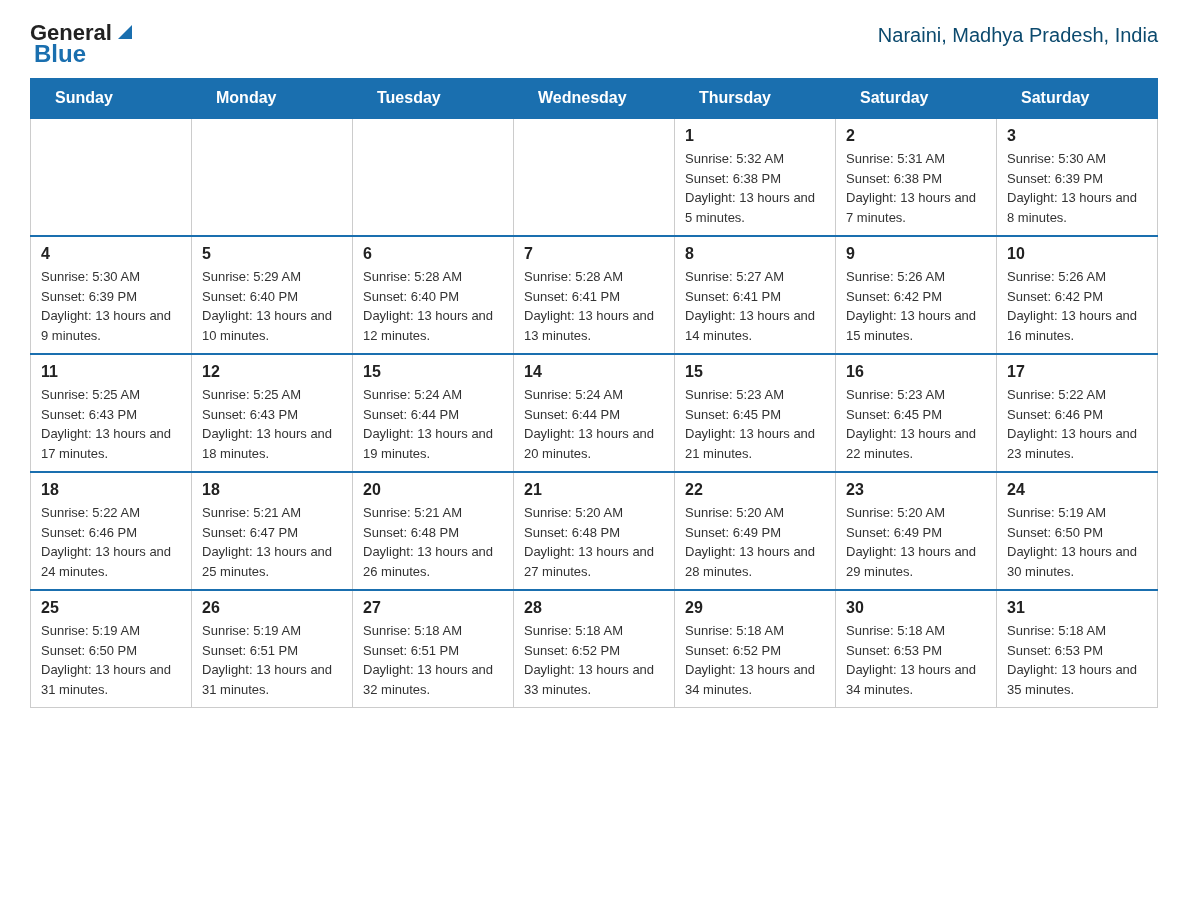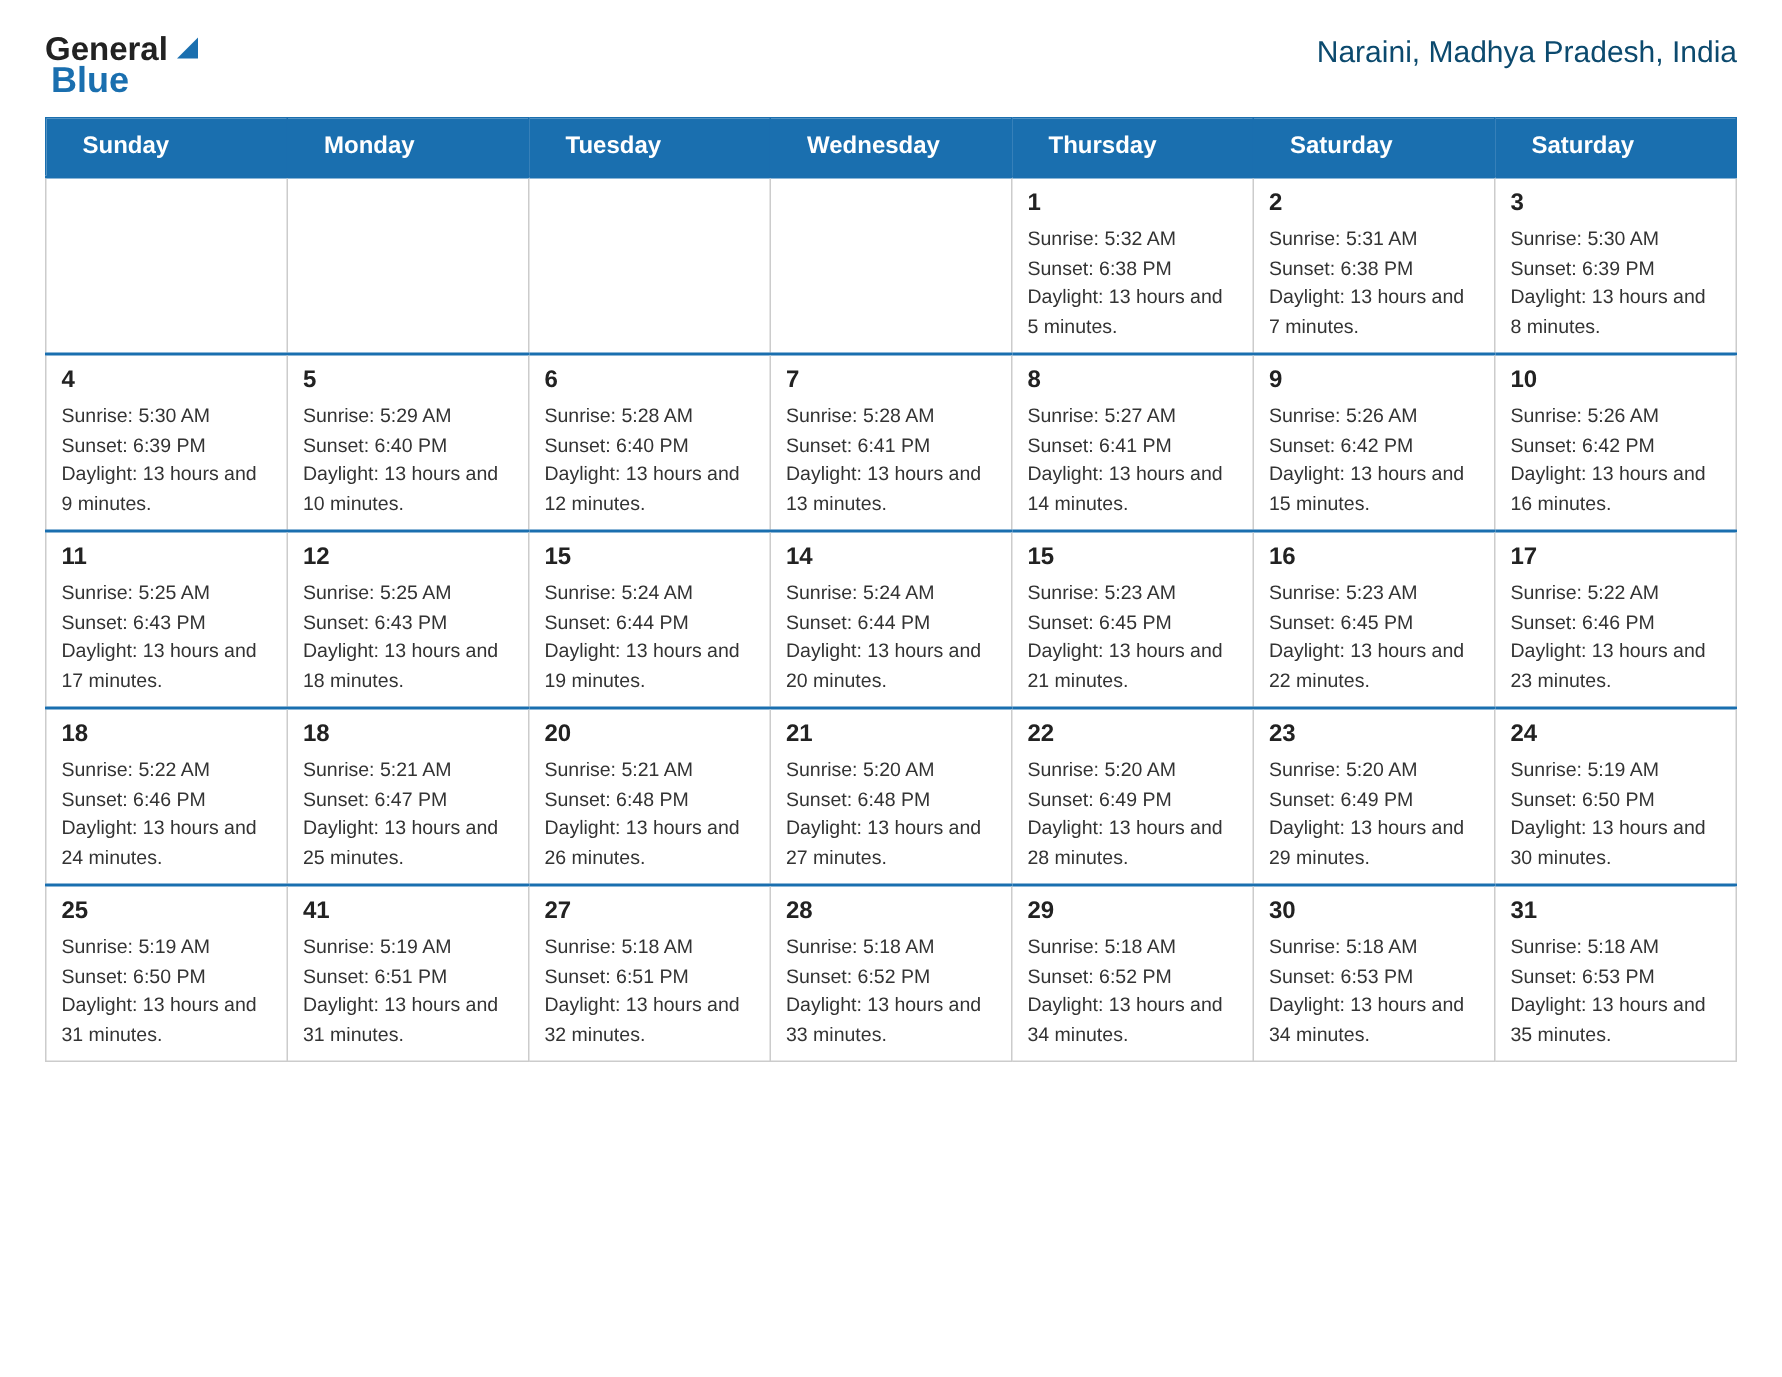--- a/index.html
+++ b/index.html
@@ -223,21 +223,21 @@
           <div class="day-number">24</div>
           <div class="cell-info">Sunrise: 5:19 AM<br>Sunset: 6:50 PM<br>Daylight: 13 hours and 30 minutes.</div>
         </td>
       </tr>
       <tr>
         <td class="cell-top-border">
           <div class="day-number">25</div>
           <div class="cell-info">Sunrise: 5:19 AM<br>Sunset: 6:50 PM<br>Daylight: 13 hours and 31 minutes.</div>
         </td>
         <td class="cell-top-border">
-          <div class="day-number">41</div>
+          <div class="day-number">26</div>
           <div class="cell-info">Sunrise: 5:19 AM<br>Sunset: 6:51 PM<br>Daylight: 13 hours and 31 minutes.</div>
         </td>
         <td class="cell-top-border">
           <div class="day-number">27</div>
           <div class="cell-info">Sunrise: 5:18 AM<br>Sunset: 6:51 PM<br>Daylight: 13 hours and 32 minutes.</div>
         </td>
         <td class="cell-top-border">
           <div class="day-number">28</div>
           <div class="cell-info">Sunrise: 5:18 AM<br>Sunset: 6:52 PM<br>Daylight: 13 hours and 33 minutes.</div>
         </td>

